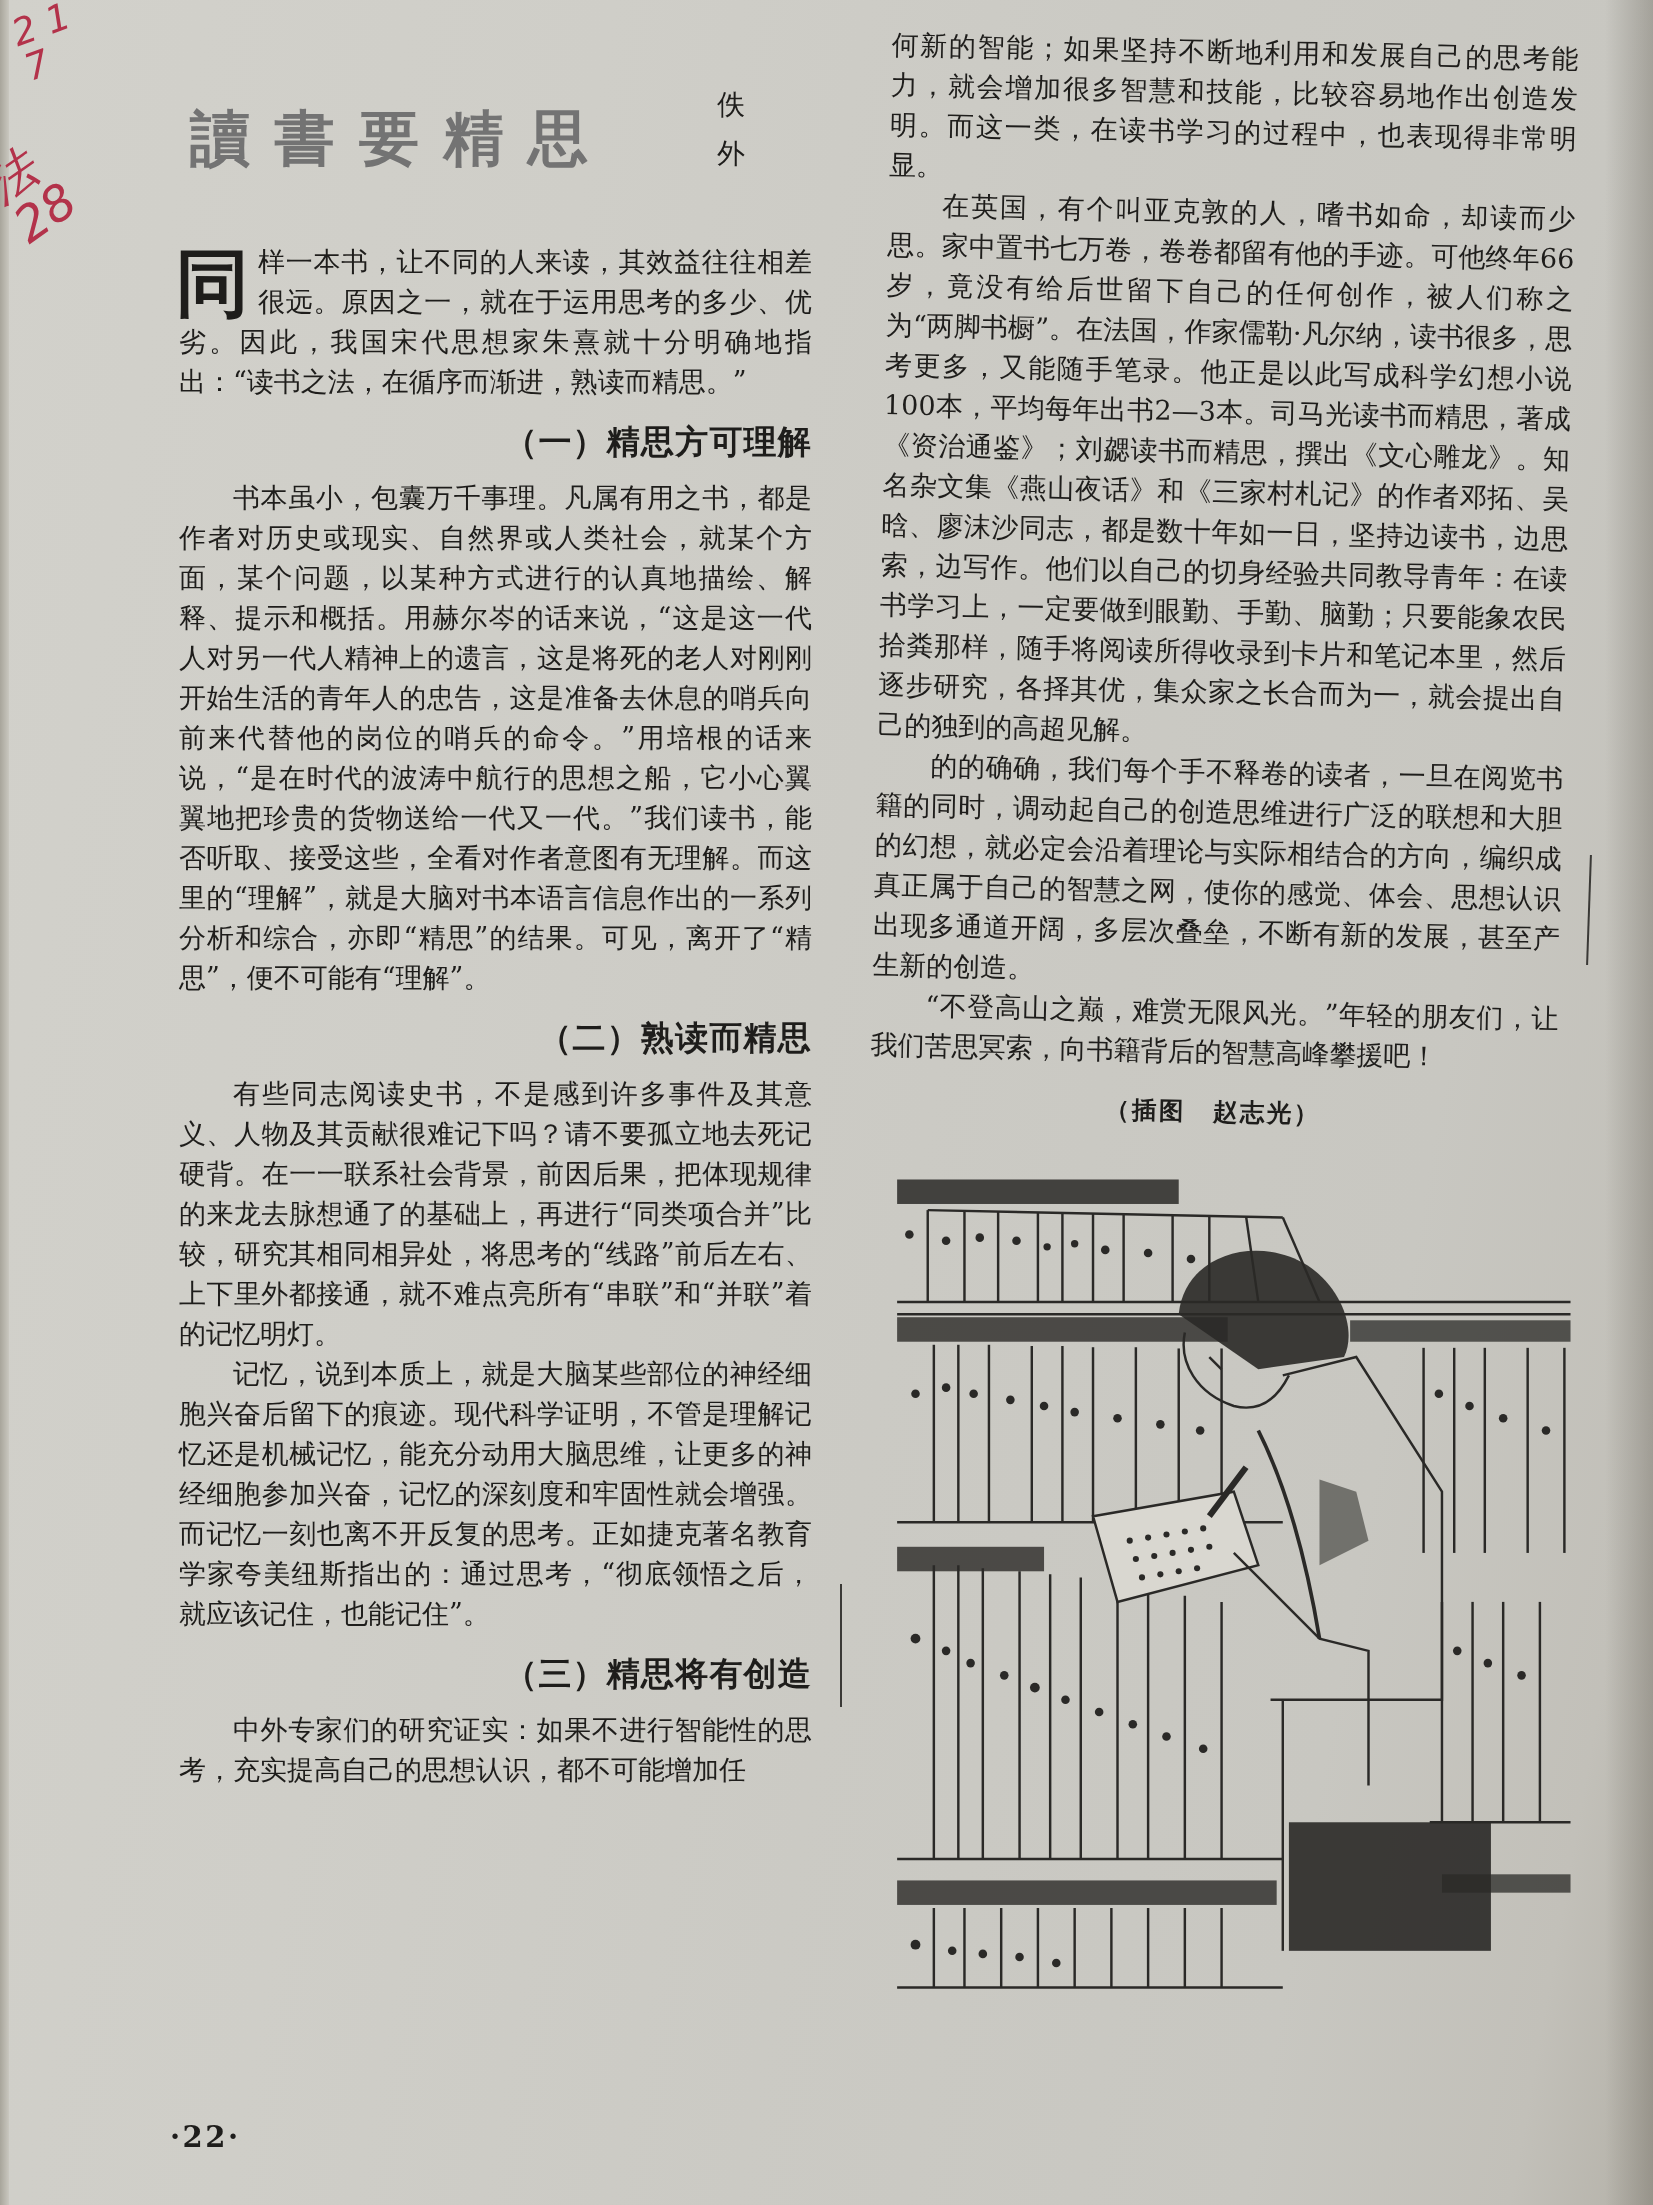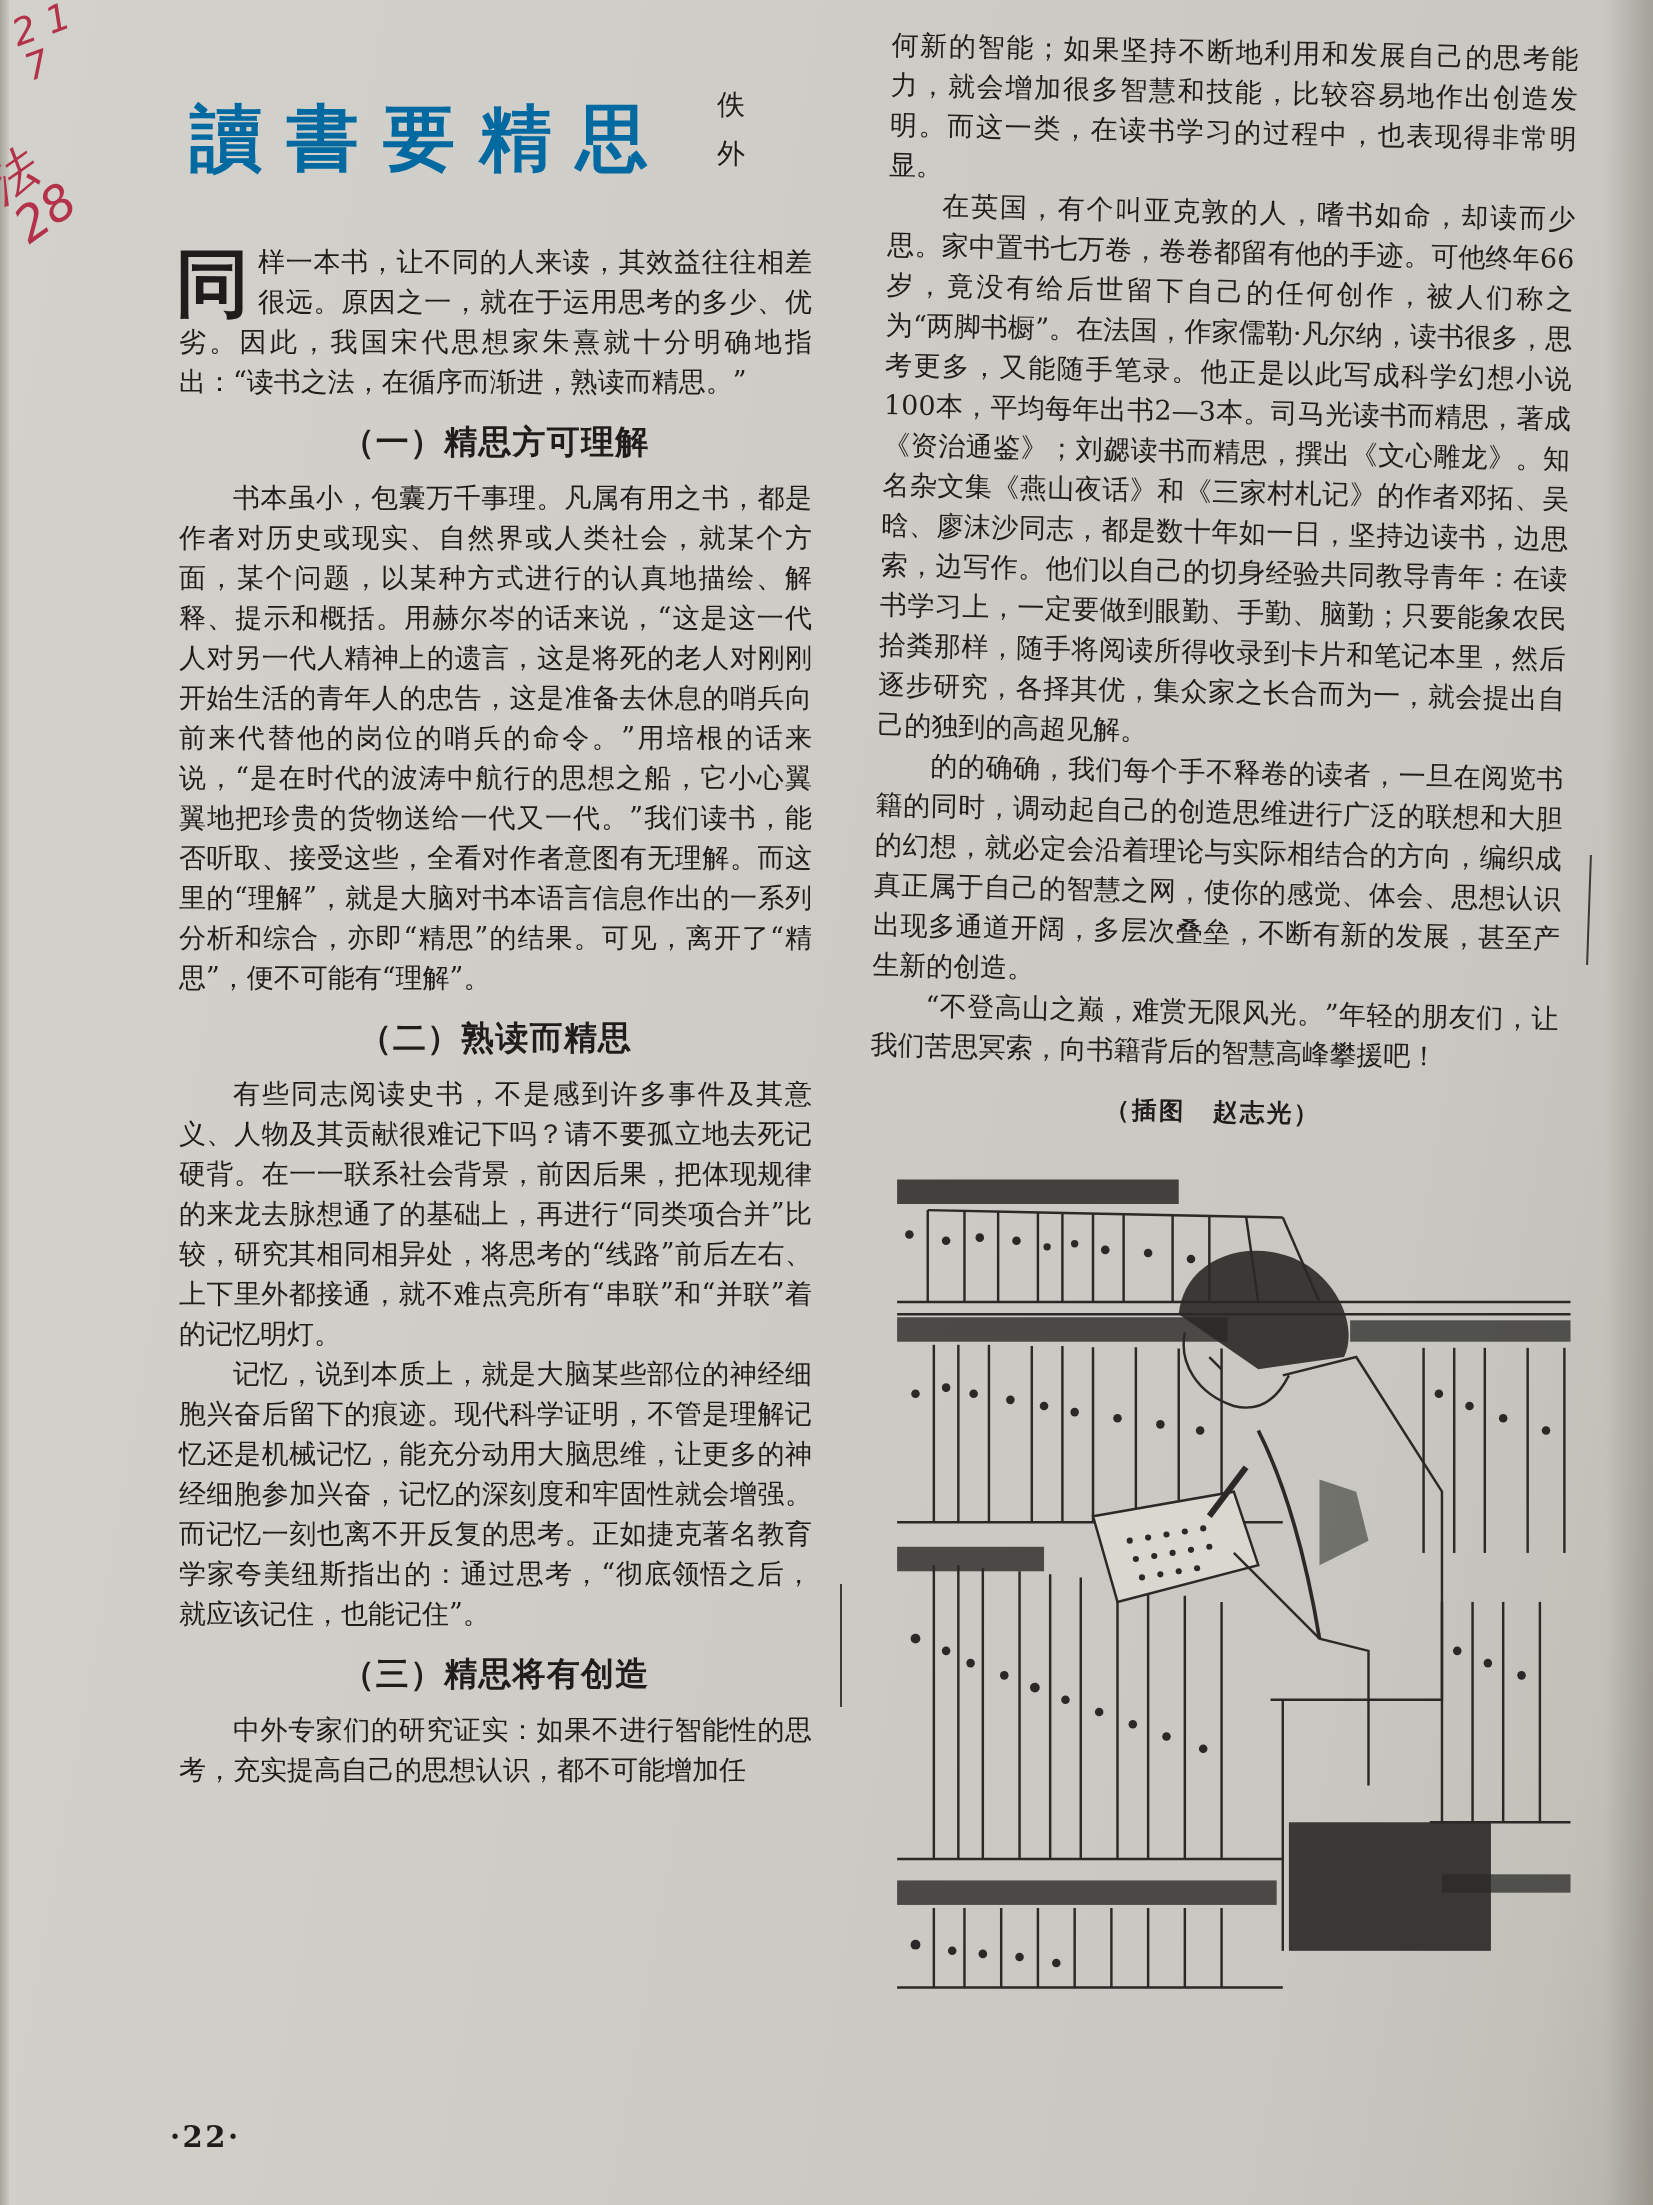--- a/index.html
+++ b/index.html
@@ -17,31 +17,31 @@
     font-style: italic; transform: rotate(-20deg); }
   .red-top { left: 18.4px; top: 4.9px; font-size: 37px; line-height: 1; }
   .red-side { left: 0px; top: 144px; font-size: 49px; line-height: 1; transform: rotate(-35deg); }
 
   .col { position: absolute; font-size: 27px; line-height: 40px; text-align: justify; }
   .col-left { left: 179px; top: 242px; width: 633px; }
   .col-right { left: 892px; top: 24.5px; width: 687px; transform: rotate(1.2deg); transform-origin: 0 0; }
 
   .title-wrap { position: absolute; left: 190px; top: 80px; width: 600px; height: 116px; }
   .title { position: absolute; left: 0; top: 6.1px; font-family: "DejaVu Serif", serif; font-weight: bold;
-    font-size: 72px; letter-spacing: 24.5px; line-height: 104px; color: #0369a1; }
+    font-size: 60px; letter-spacing: 24.5px; line-height: 104px; color: #737373; }
   .author { position: absolute; left: 527px; top: 0; width: 37px; font-size: 28px; line-height: 49px;
     font-family: "DejaVu Sans", sans-serif; }
   .author span { display: block; }
 
   p { margin: 0; text-indent: 54px; }
   p.noindent { text-indent: 0; }
   .dropcap-para { position: relative; text-indent: 0; }
   .dropcap { float: left; font-size: 74px; line-height: 74px; font-weight: bold; margin: 3.7px 8.6px 0 -3.7px;
     font-family: "DejaVu Sans", sans-serif; }
-  h2 { margin: 18.4px 0 13.5px 0; text-align: center; font-family: Liberation Serif, serif;
+  h2 { margin: 18.4px 0 13.5px 0; text-align: right; font-family: Liberation Serif, serif;
     font-weight: bold; font-size: 33px; line-height: 44px; letter-spacing: 1.2px; }
   .caption { text-align: center; font-weight: bold; font-family: "DejaVu Sans", sans-serif;
     font-size: 24.5px; margin-top: 19.6px; letter-spacing: 2.5px; }
 
   .page-number { position: absolute; left: 141px; top: 2120px; font-size: 29px; font-weight: bold;
     font-family: "DejaVu Serif", serif; letter-spacing: 2.5px; margin-left: 29px; }
 
   .illustration { position: absolute; left: 891px; top: 1173px; width: 704px; height: 919px; }
   .margin-line { position: absolute; background: #3a3936; }
   .ml-1 { left: 840px; top: 1584px; width: 1.8px; height: 123px; }

